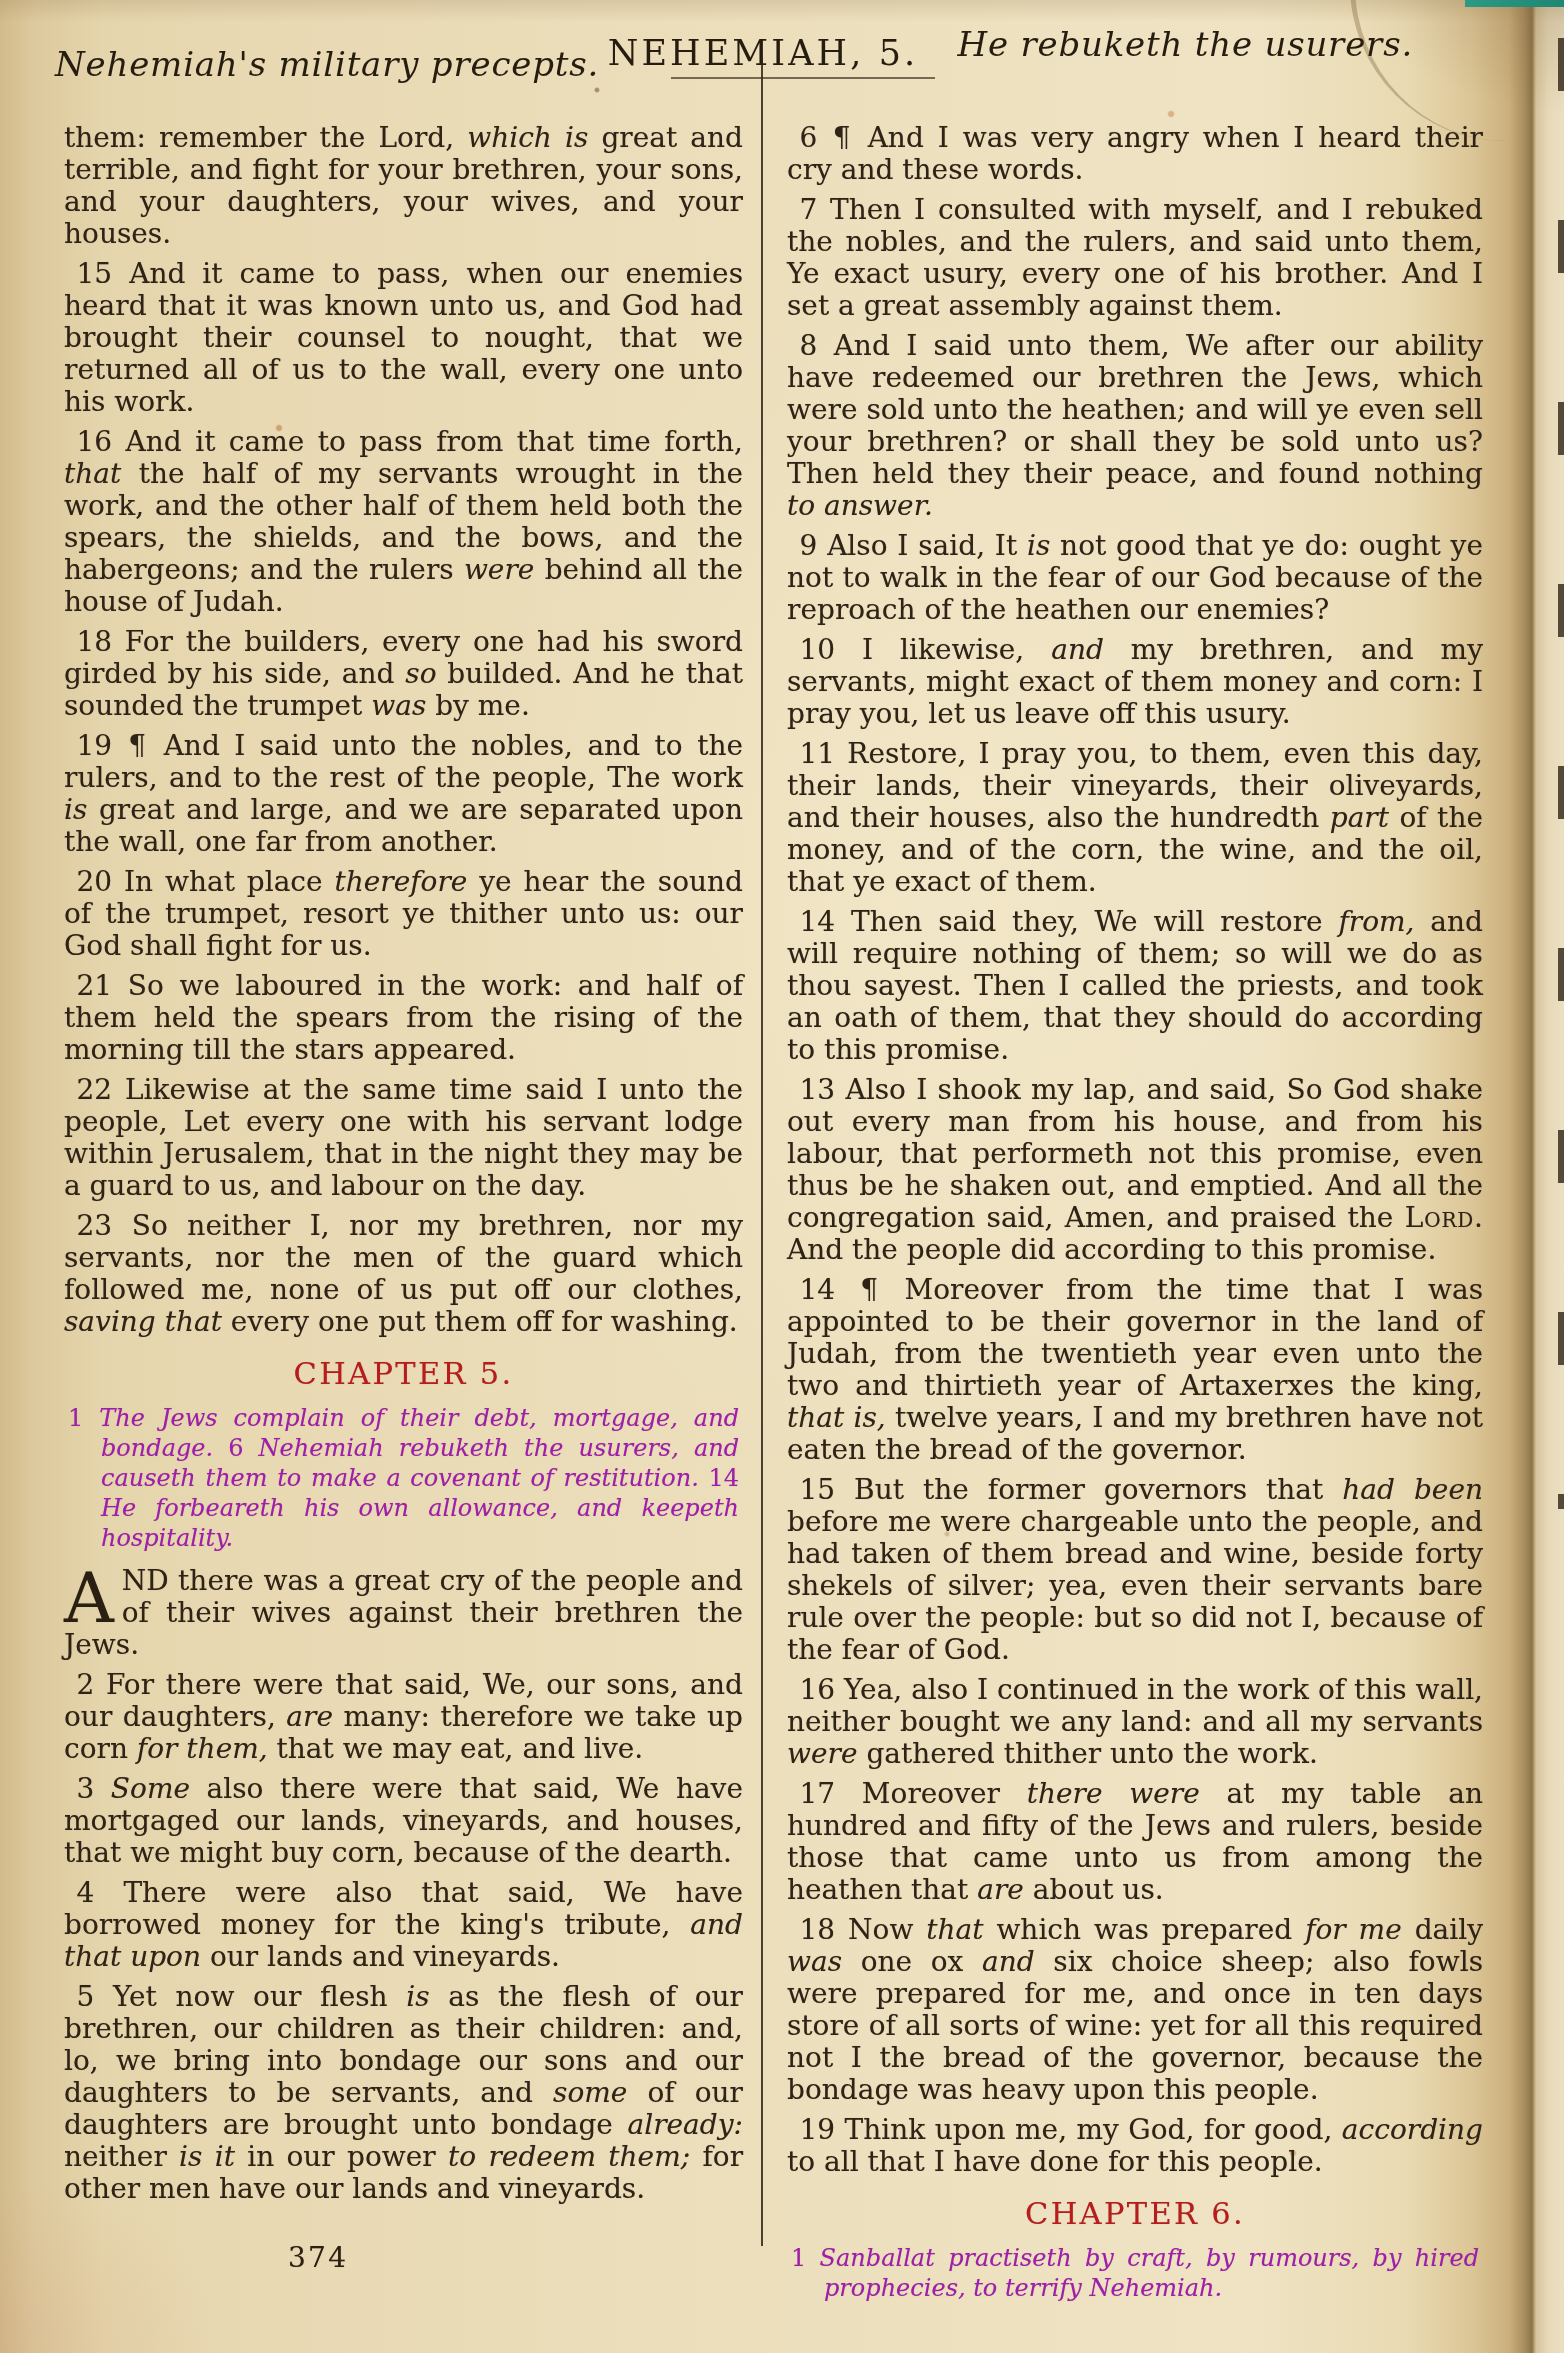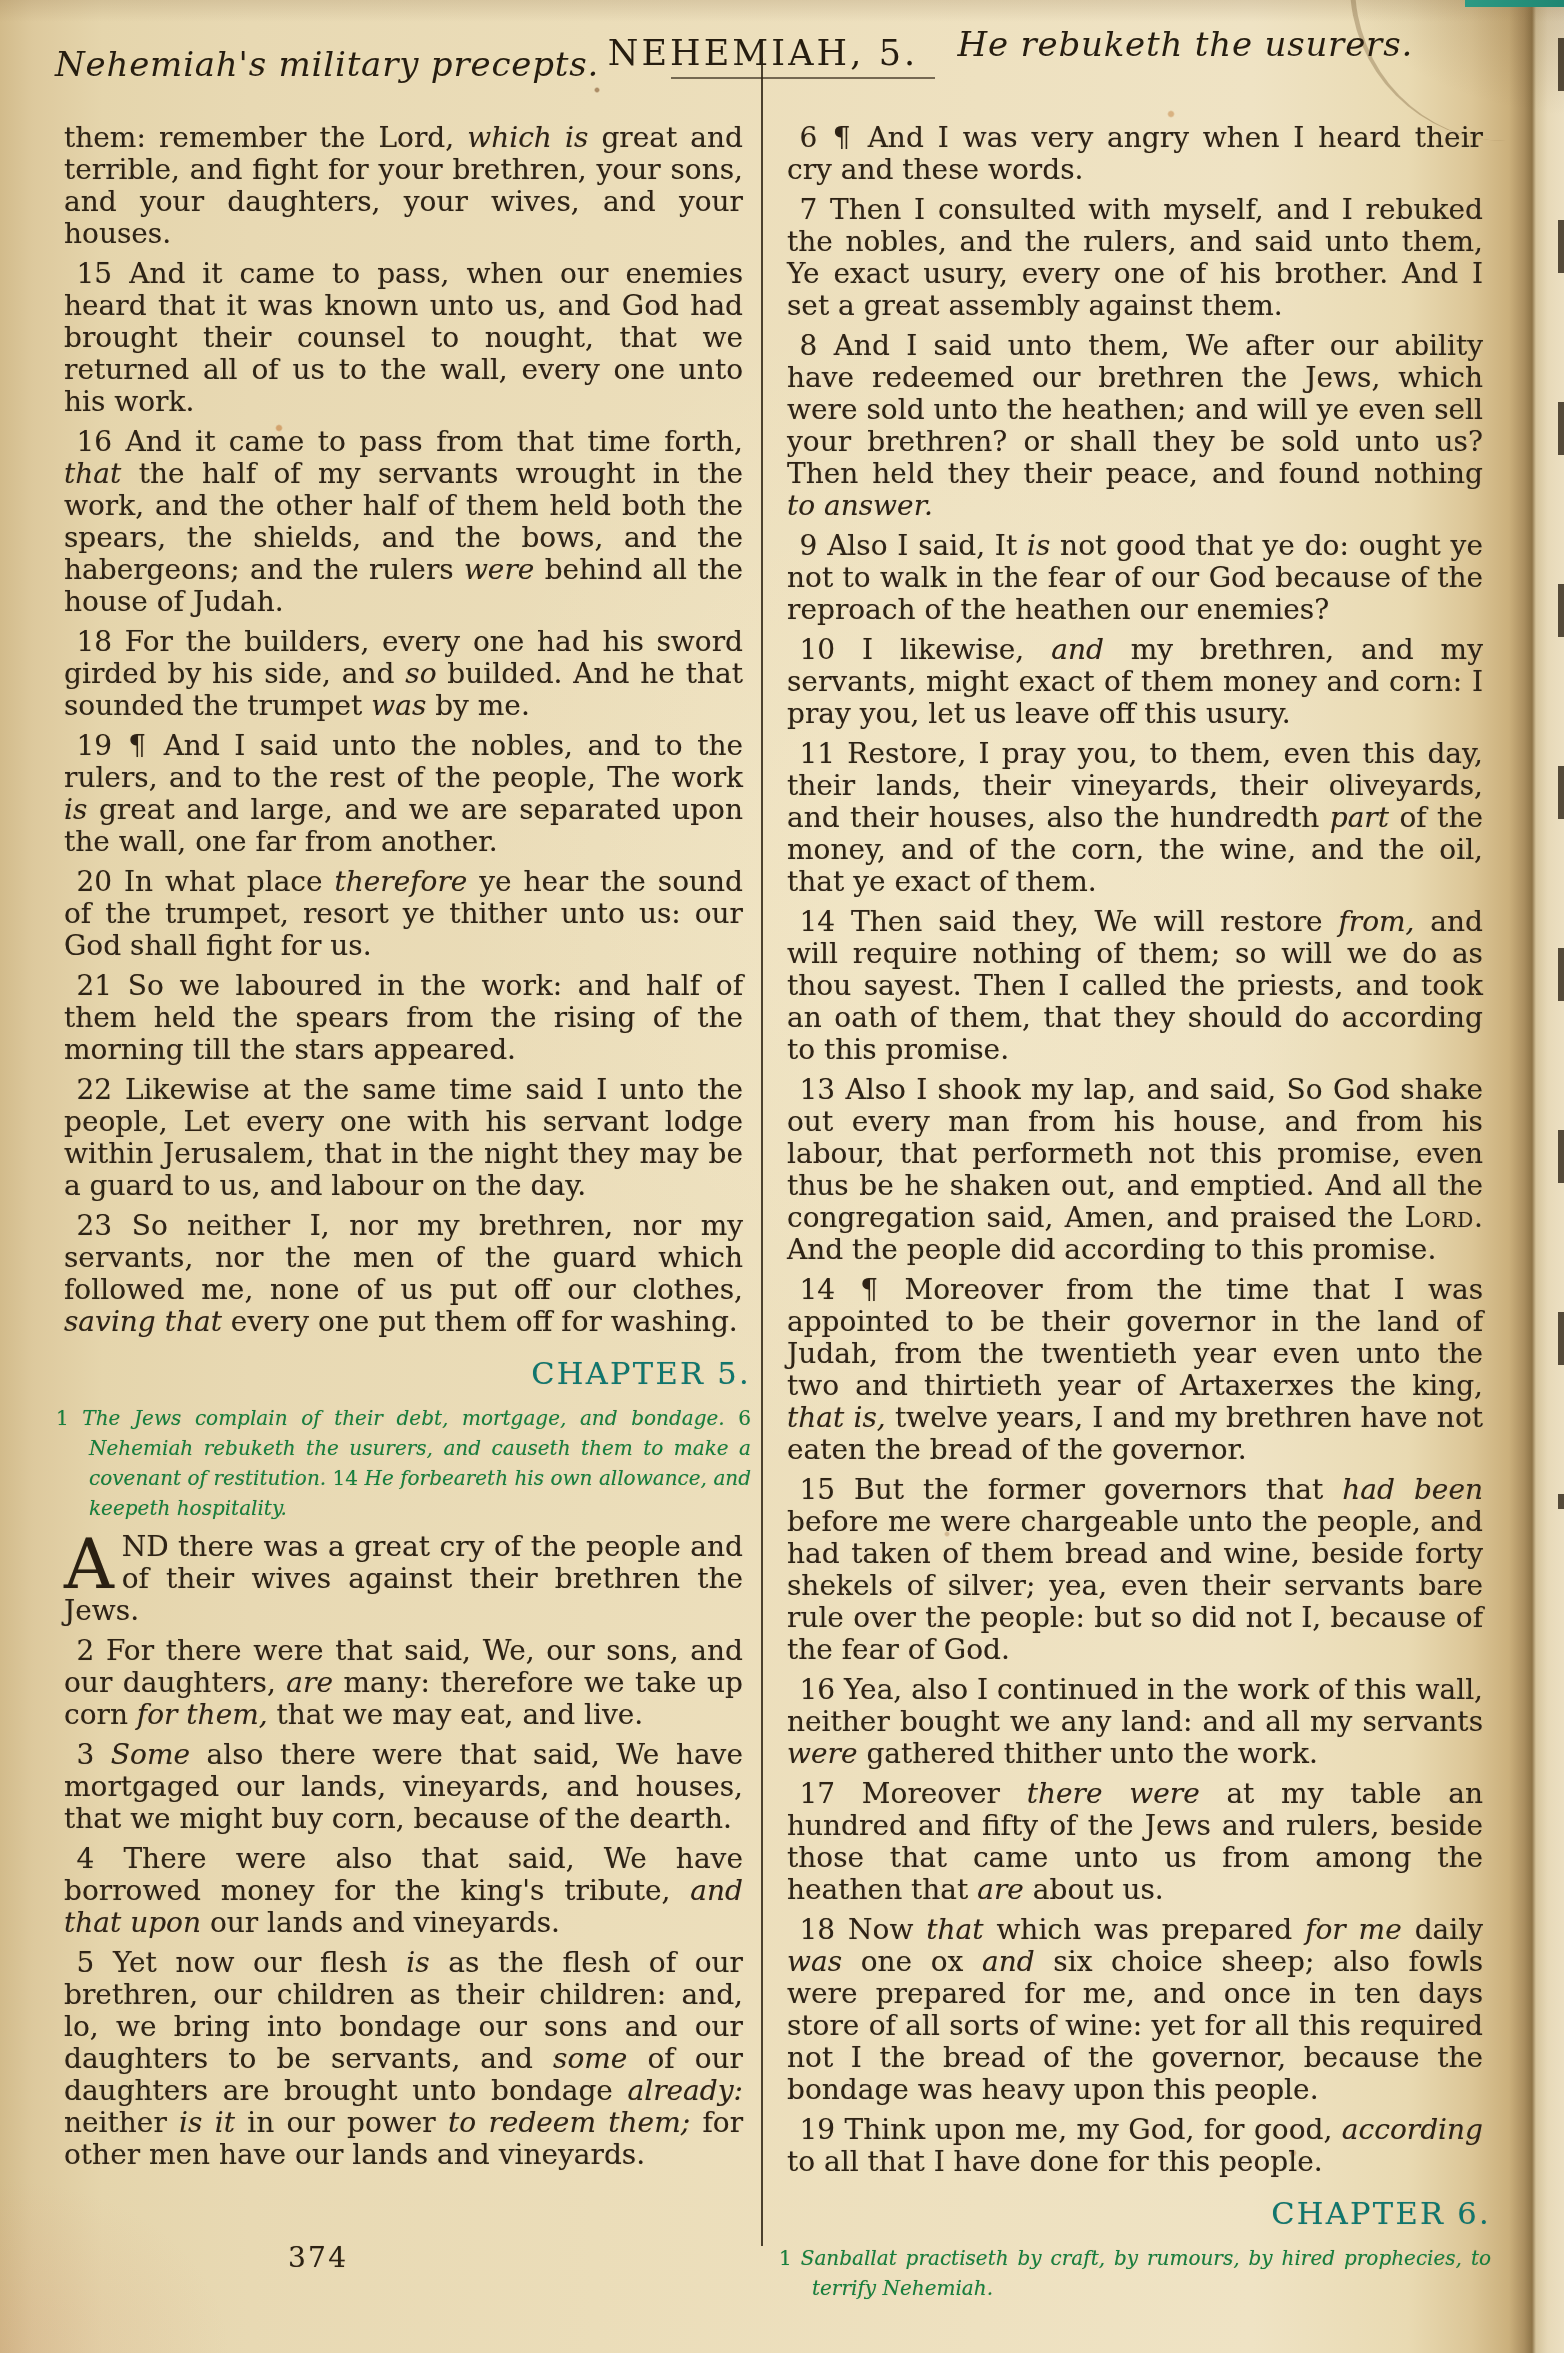--- a/index.html
+++ b/index.html
@@ -75,26 +75,26 @@
   .verse{margin:8px;text-indent:12.5px;clear:left;}
   .verse.cont{text-indent:0;}
   .verse.has-drop{text-indent:0;}
   .dropcap{
     float:left;font-size:69px;line-height:58px;
     padding:4.7px 7.8px 0 0;color:#2a2012;
   }
   .pilcrow{padding:0 3.1px 0 1.6px;}
   .sc{font-variant:small-caps;letter-spacing:0.8px;}
   .chapter-heading{
-    margin:20.3px 0 12.5px;text-align:right;font-weight:400;
-    font-size:30.5px;letter-spacing:2.3px;color:#0f766e;
+    margin:20.3px 0 12.5px;text-align:center;font-weight:400;
+    font-size:30.5px;letter-spacing:2.3px;color:#b91c1c;
   }
   .chapter-summary{
-    margin:0;font-style:italic;font-size:20px;line-height:30px;
-    padding-left:33px;text-indent:-33px;color:#15803d;
+    margin:12px;font-style:italic;font-size:24px;line-height:30px;
+    padding-left:33px;text-indent:-33px;color:#a21caf;
   }
   .chapter-summary .rm{font-style:normal;}
   .page-number{
     position:absolute;left:288px;top:2241px;
     font-size:28px;letter-spacing:2.3px;color:#2c2214;
     text-shadow:0 0 0.8px rgba(70,52,28,.4);
   }
 </style>
 </head>
 <body>

